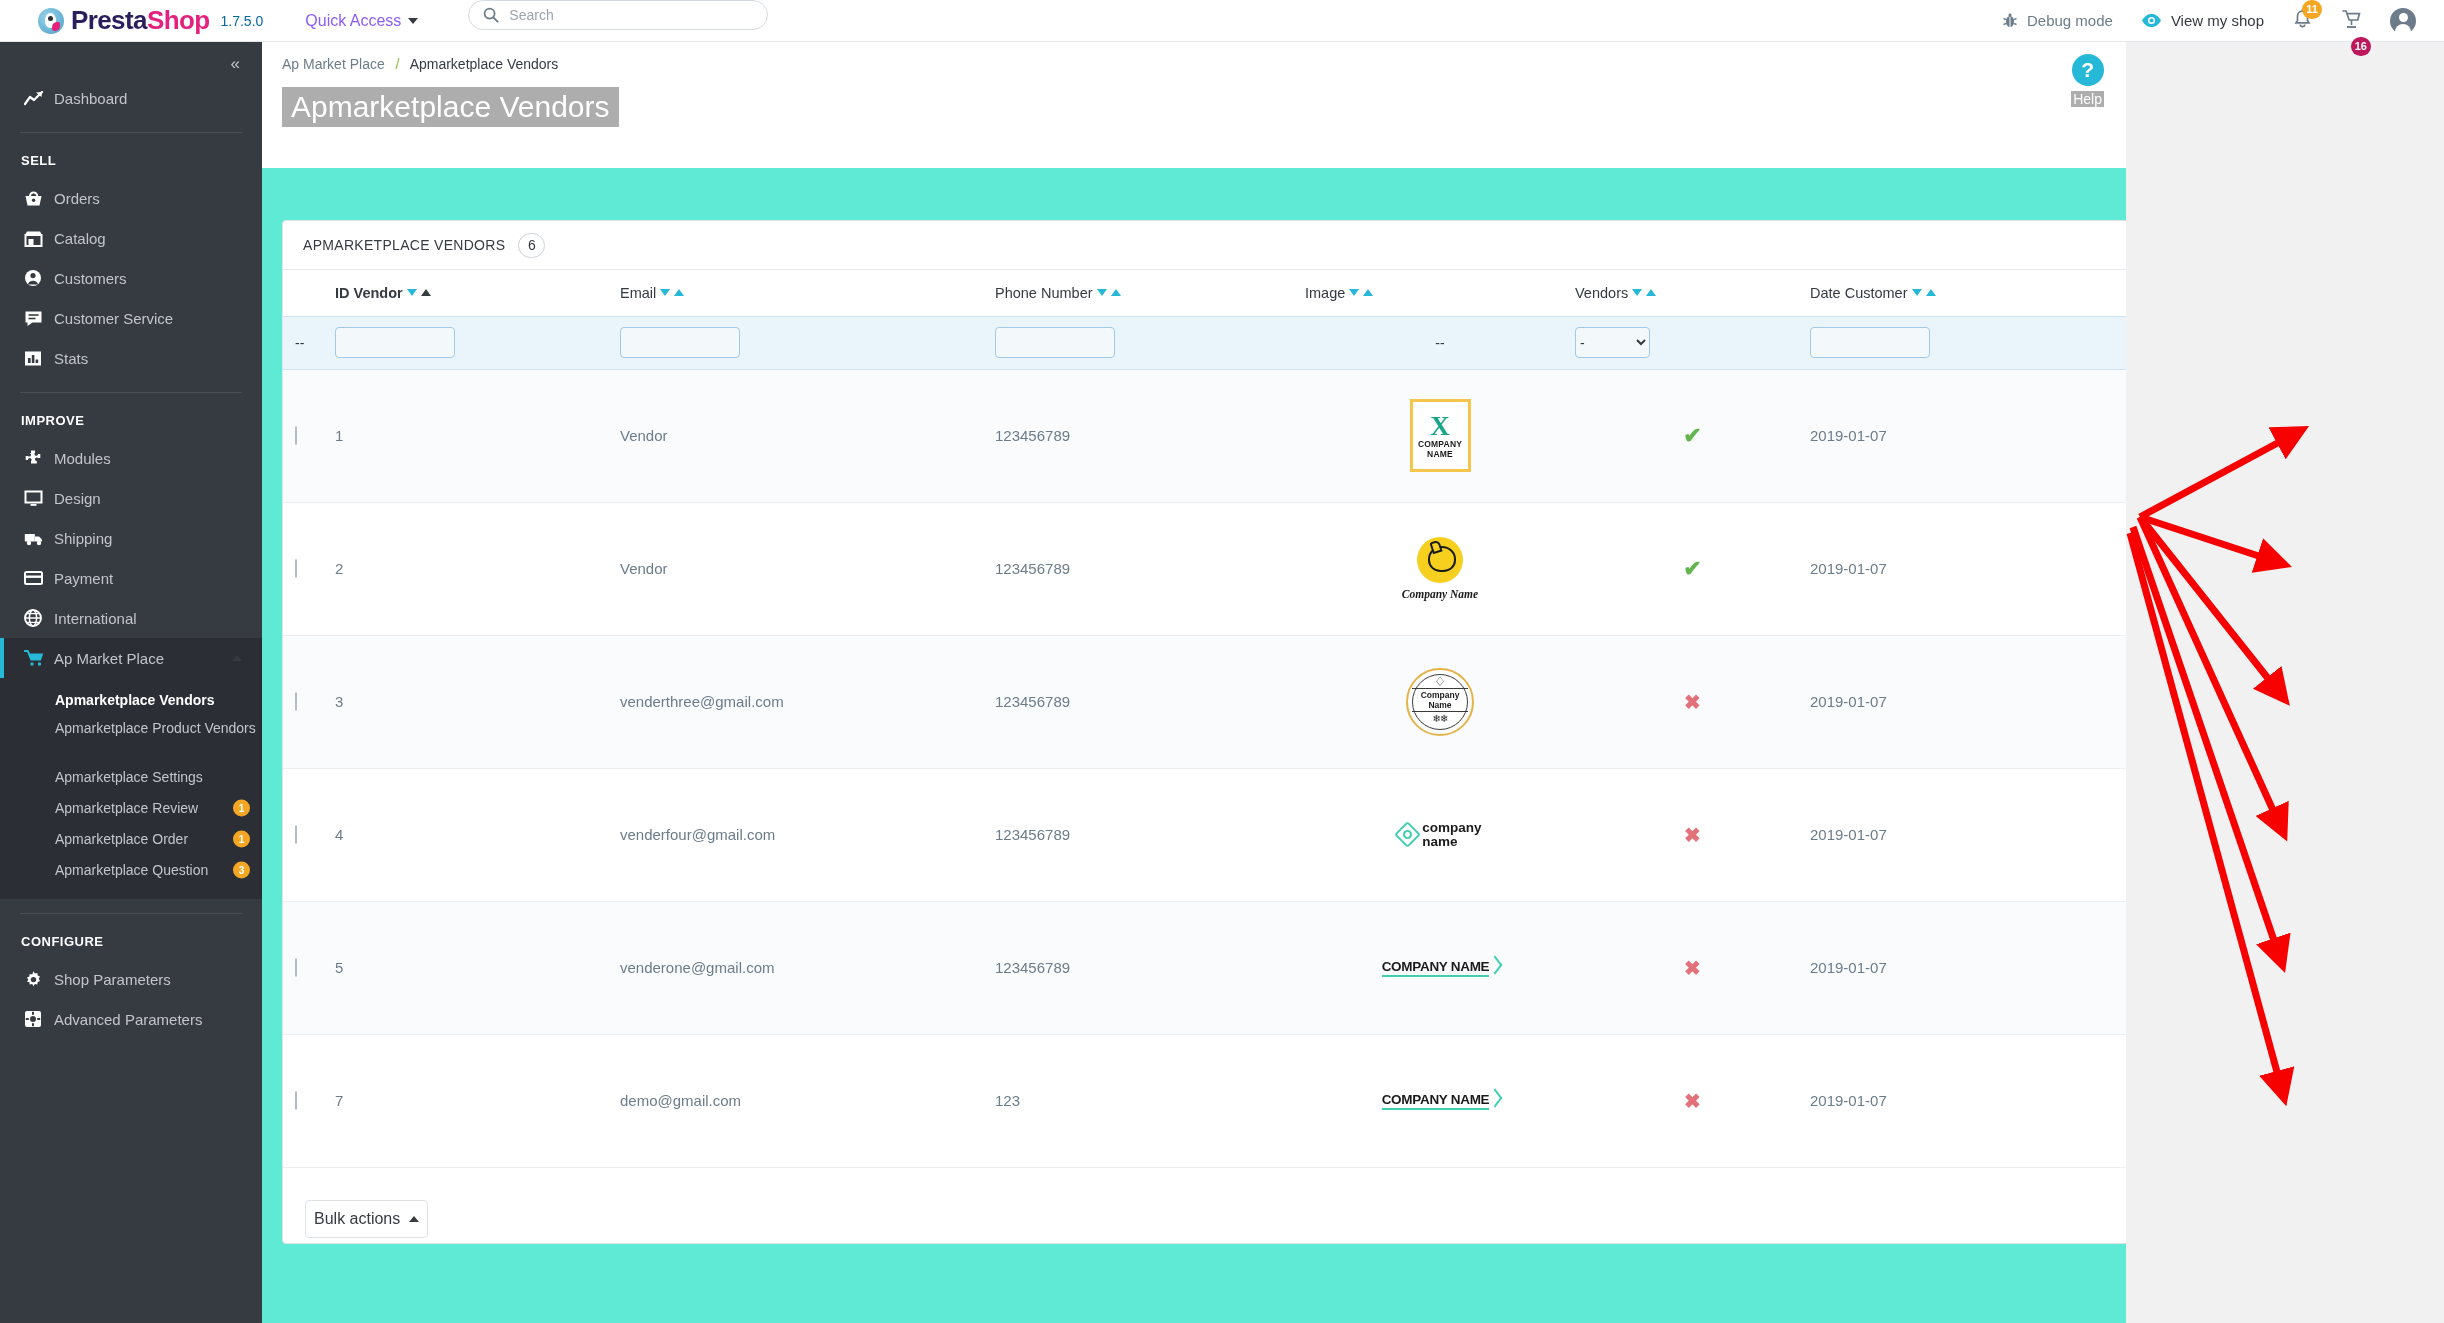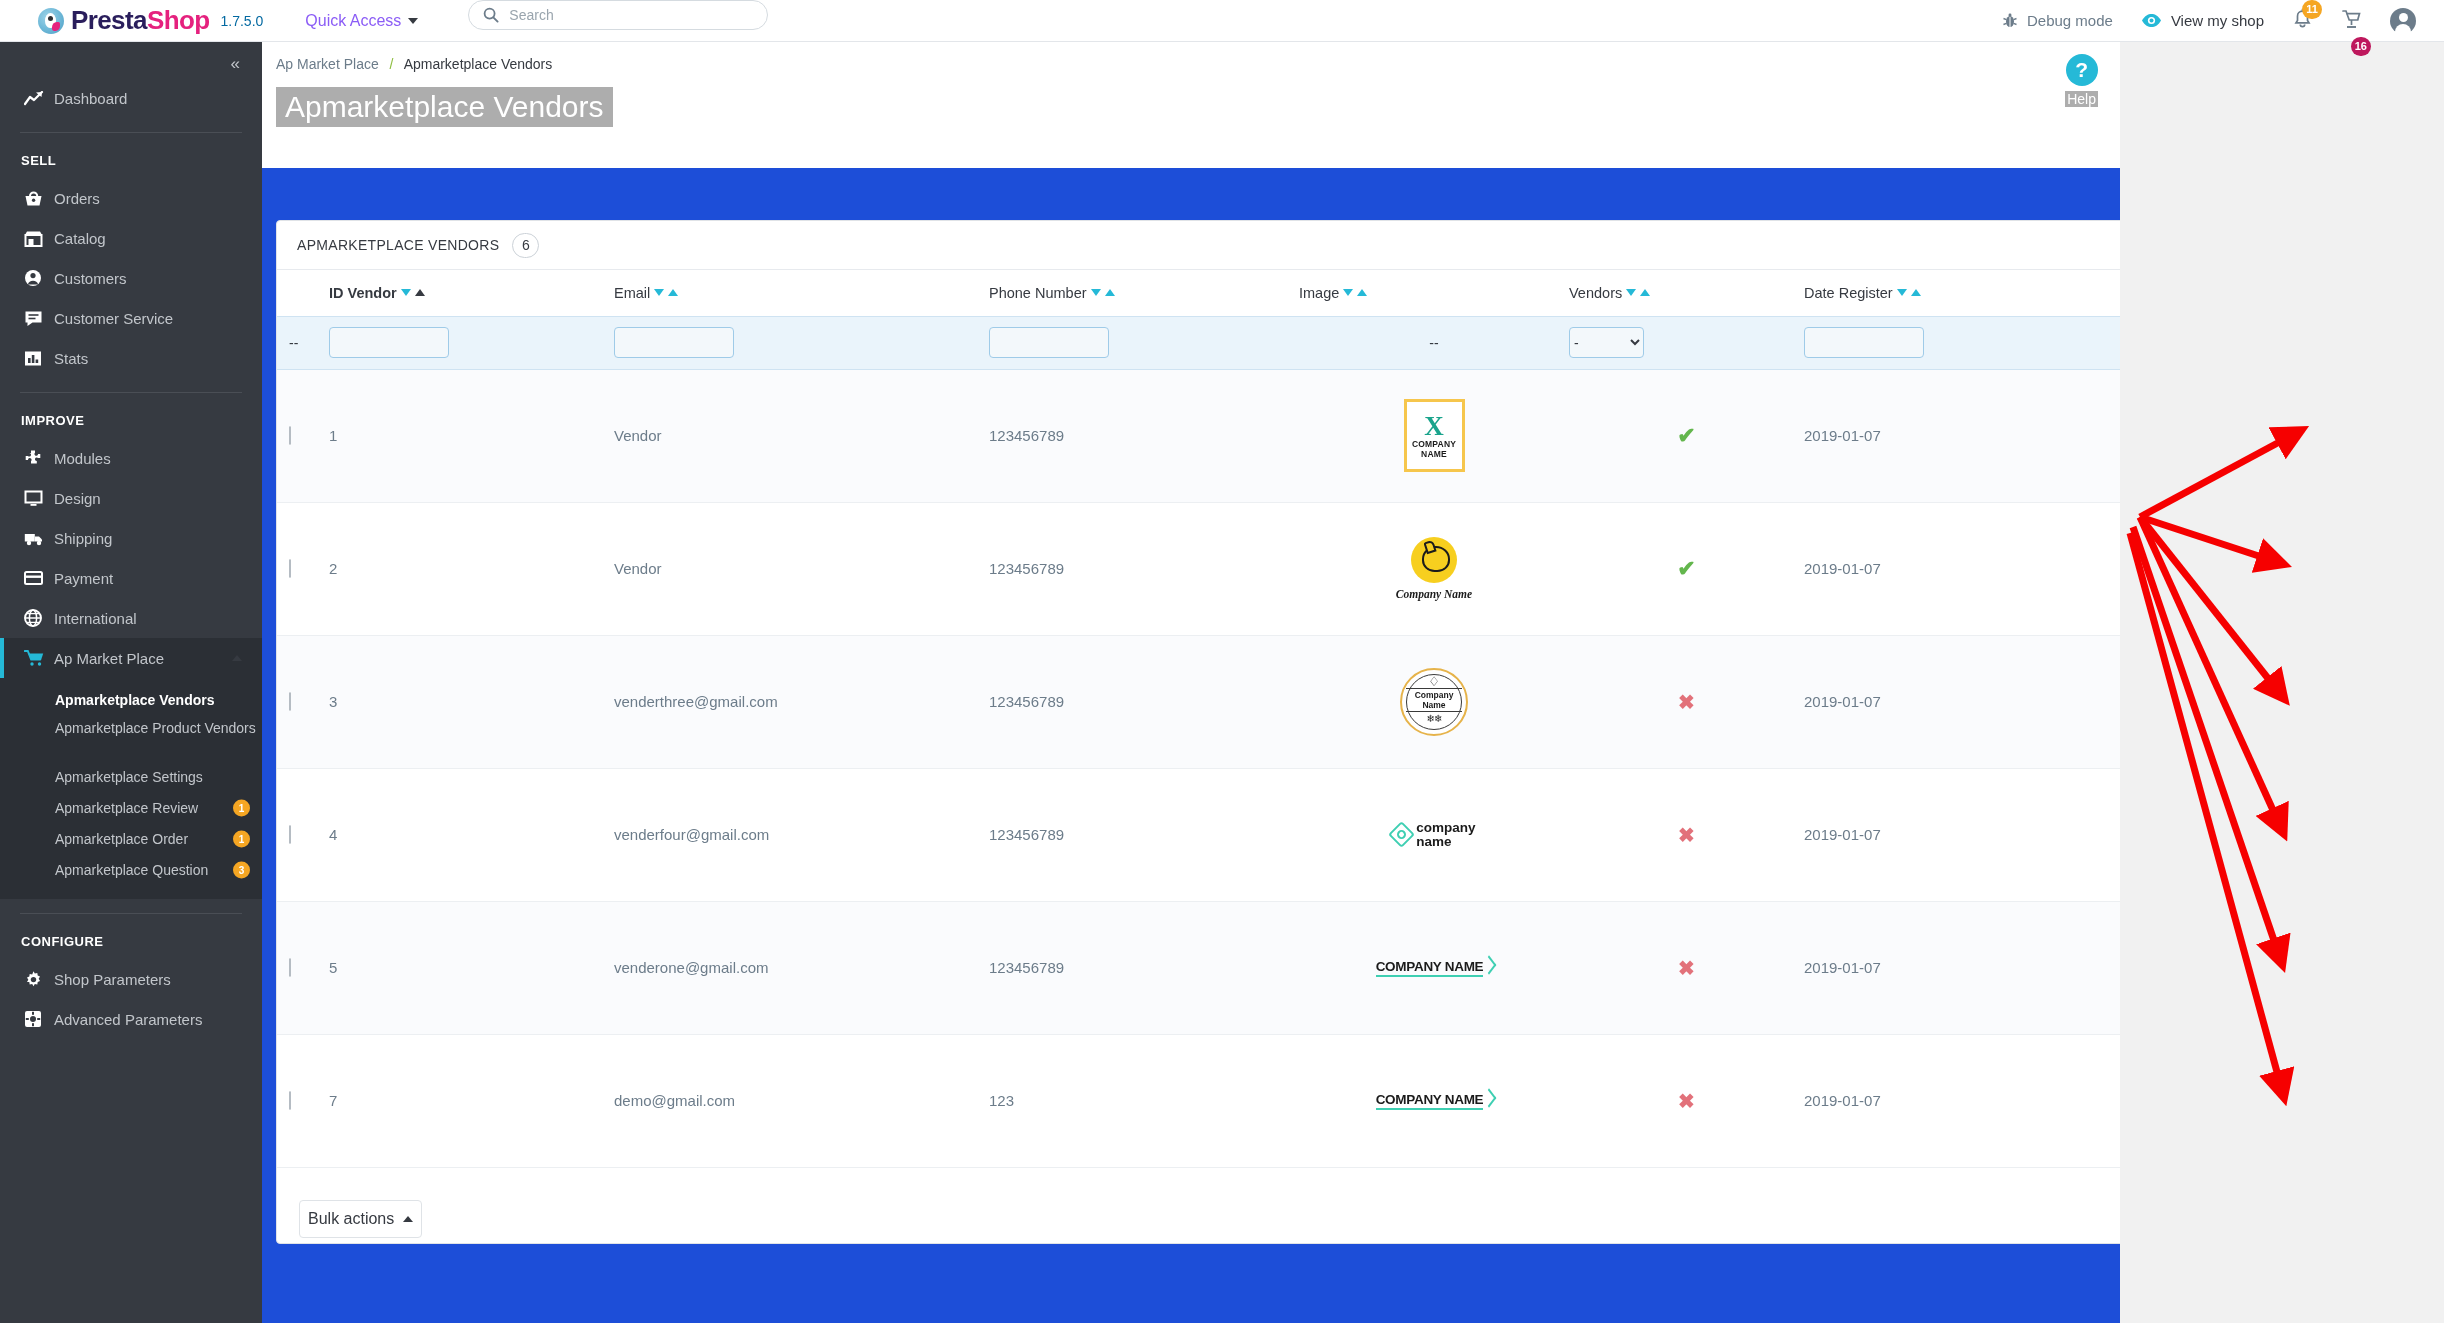--- a/index.html
+++ b/index.html
@@ -103,21 +103,21 @@
   .sub-item.cur { color: #fff; font-weight: 700; }
   .sub-item.two { height: 46px; line-height: 19px; display: block; padding-top: 4px; }
   .sub-badge {
     position: absolute; right: 12px; top: 50%; transform: translateY(-50%);
     width: 17px; height: 17px; border-radius: 50%; background: #f5a623;
     color: #fff; font-size: 10px; font-weight: 700;
     display: flex; align-items: center; justify-content: center;
   }
 
   
-  #content { position: absolute; top: 42px; left: 256px; width: 1864px; height: 1281px; background: #1d4ed8; overflow: hidden; }
+  #content { position: absolute; top: 42px; left: 262px; width: 1864px; height: 1281px; background: #5eead4; overflow: hidden; }
   #crumbbar { background: #fff; padding: 14px 0 20px 20px; position: relative; height: 126px; }
   .crumb { font-size: 14px; color: #6c7c8a; }
   .crumb .sep { color: #8dbd3f; margin: 0 7px; }
   .crumb .cur { color: #363a41; }
   #pagetitle {
     font-size: 30px; color: #fff; background: #adadad;
     display: inline-block; padding: 3px 9px; margin-top: 15px; font-weight: 400;
   }
   #helpbtn { position: absolute; right: 22px; top: 12px; text-align: center; cursor: pointer; }
   .help-circ {
@@ -606,21 +606,21 @@
           </th>
           <th>
             <div class="th-in">
               <span>Vendors</span>
               <span class="sortd"></span>
               <span class="sortu"></span>
             </div>
           </th>
           <th>
             <div class="th-in">
-              <span>Date Register</span>
+              <span>Date Customer</span>
               <span class="sortd"></span>
               <span class="sortu"></span>
             </div>
           </th>
           <th></th>
         </tr>
       </thead>
 
       <tbody>
         <tr id="filterrow">

